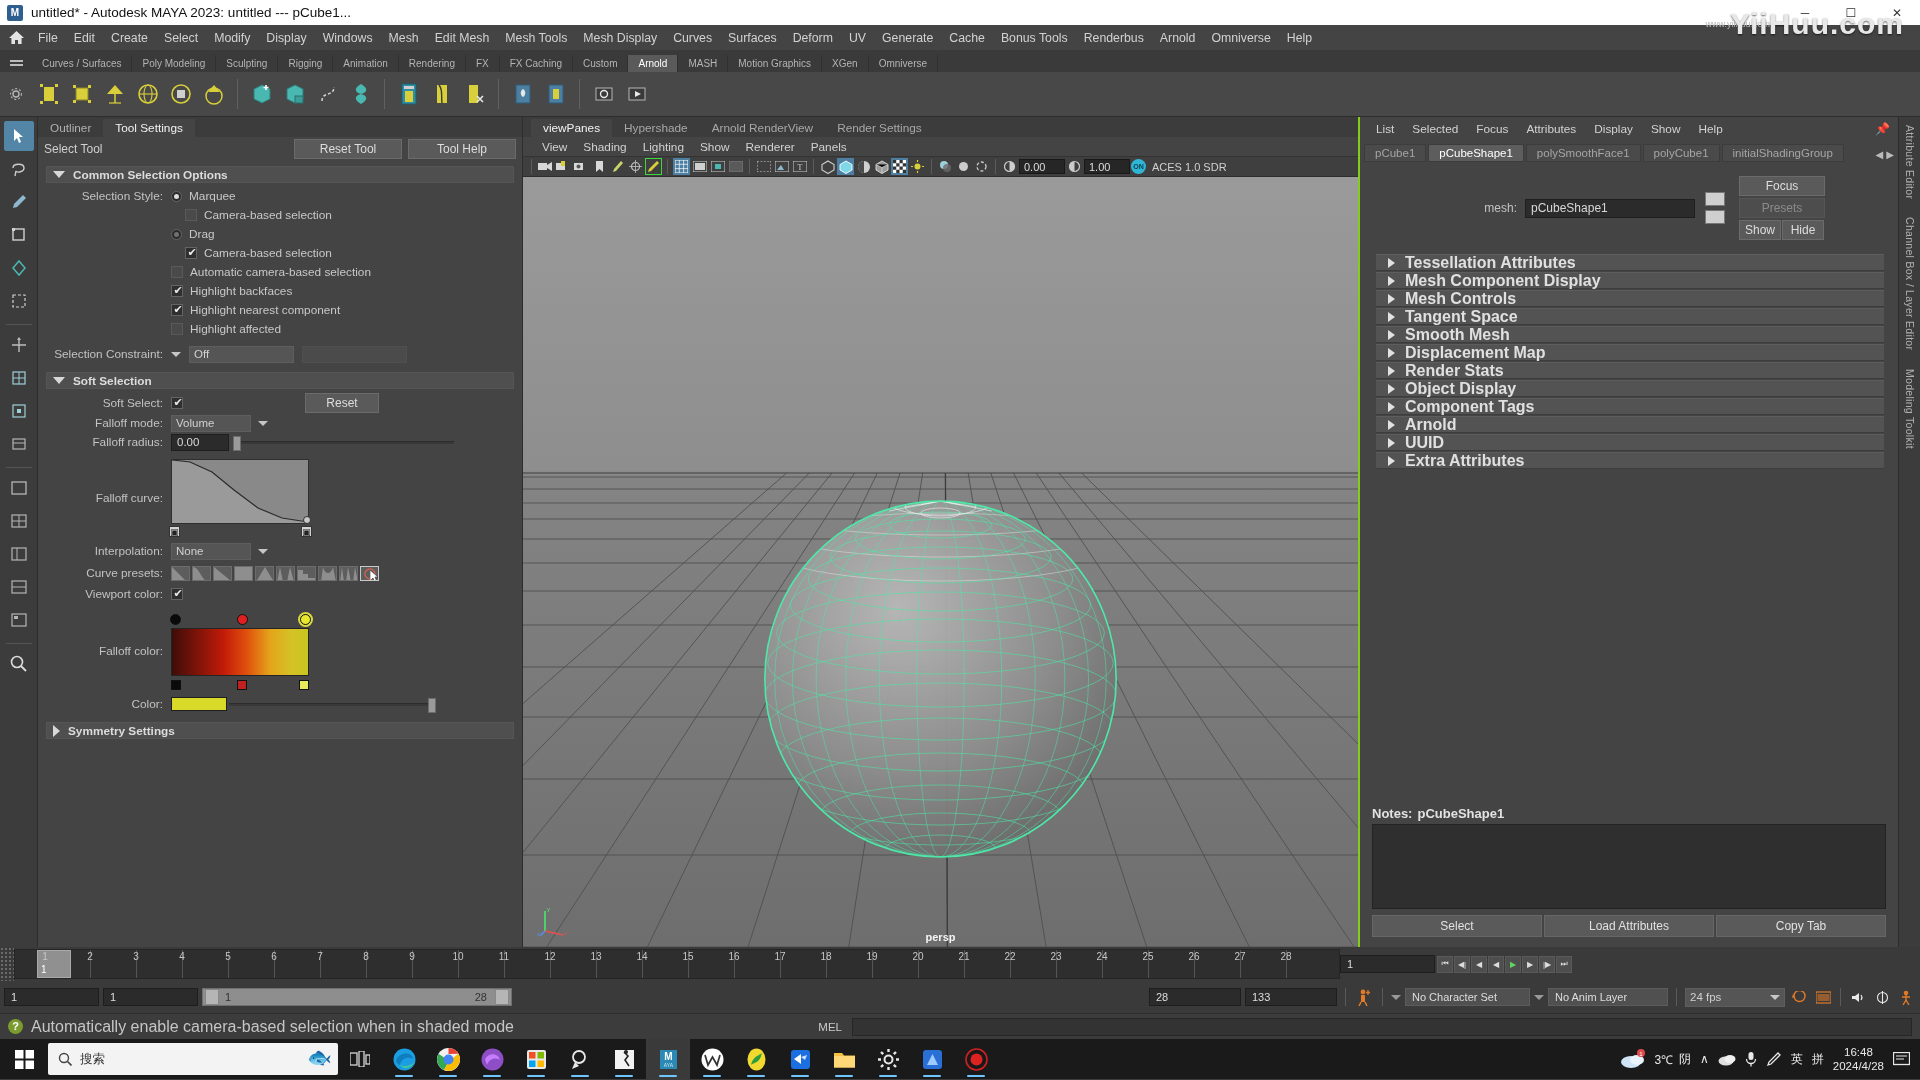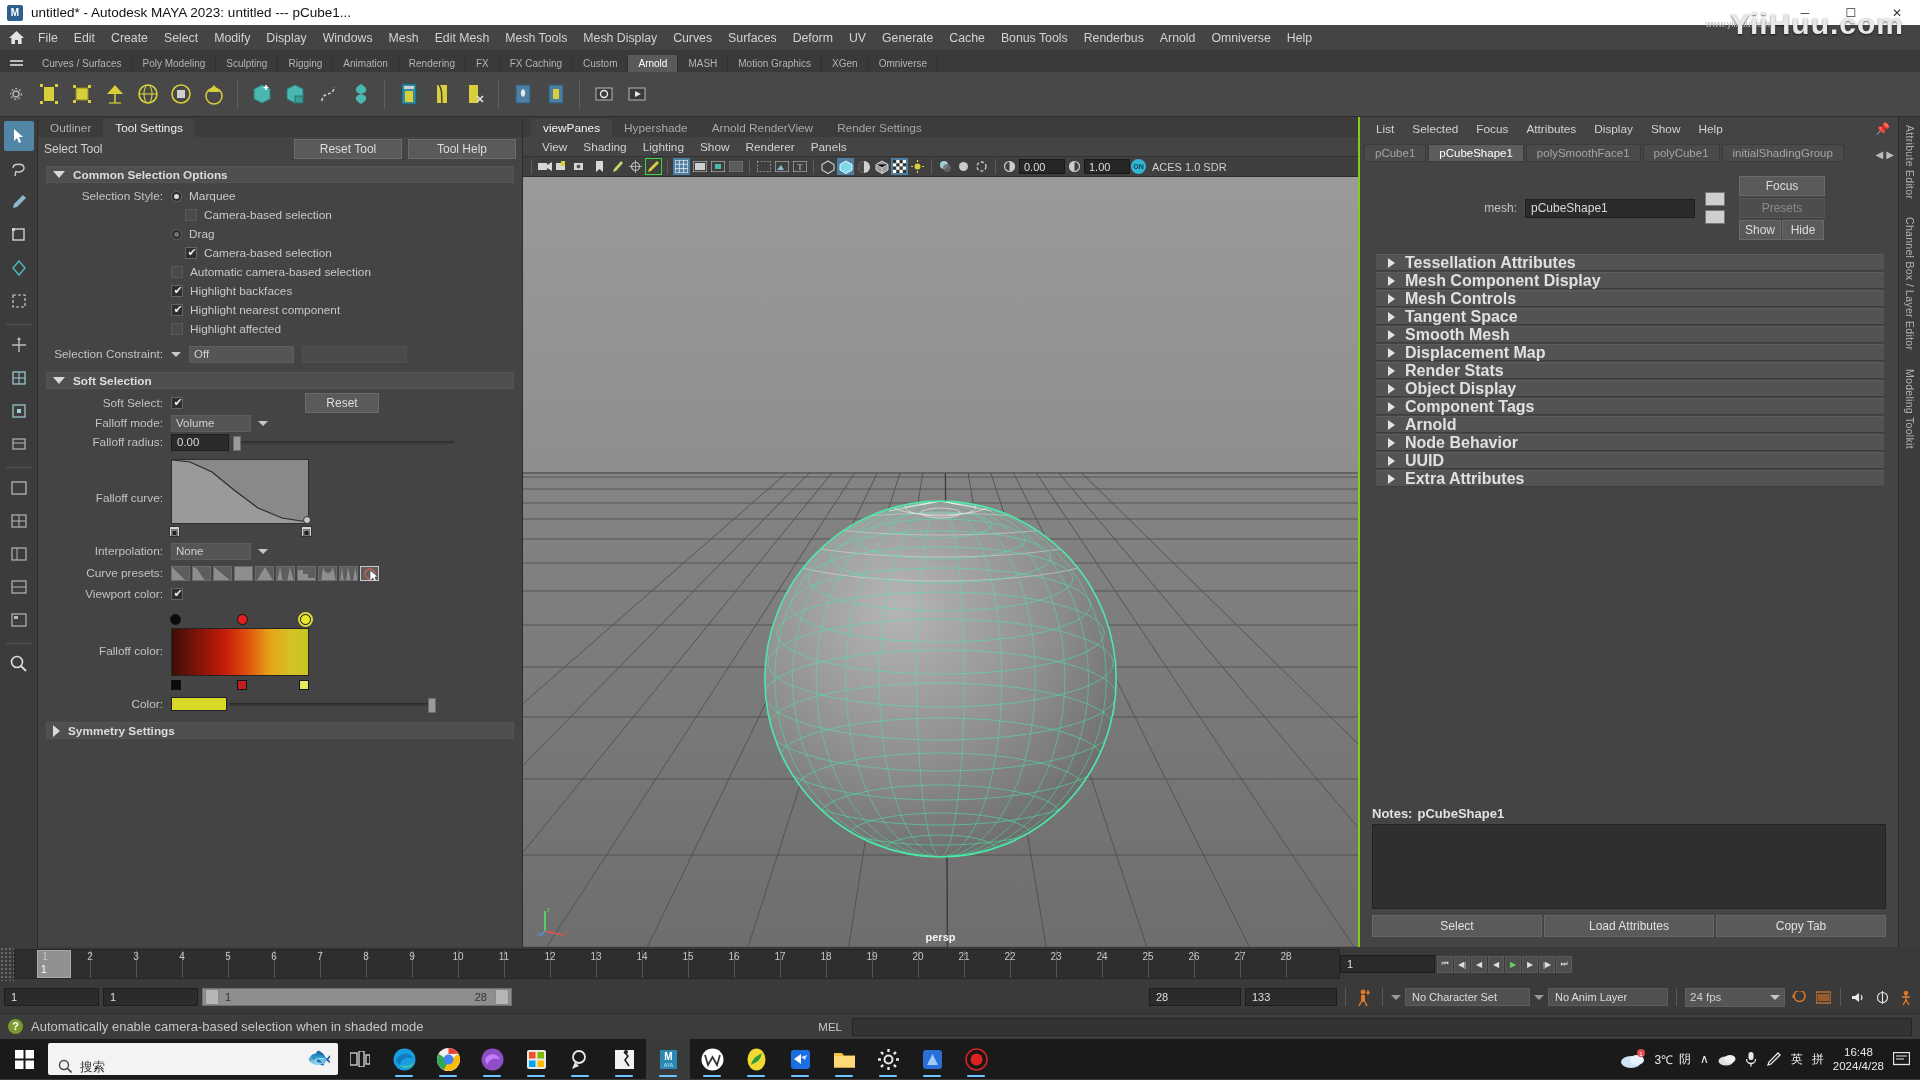--- a/index.html
+++ b/index.html
@@ -173,29 +173,29 @@
   .rgrip{width:14px;height:16px;background:#b5b5b5;border:1px solid #888;}
   #playback{display:flex;align-items:center;gap:1px;}
   .pbtn{width:16px;height:17px;display:flex;align-items:center;justify-content:center;
      background:#4e4e4e;border:1px solid #5a5a5a;font-size:8px;color:#ddd;}
 
   
   #statusbar{height:26px;background:#3c3c3c;display:flex;align-items:center;
      border-top:1px solid #2d2d2d;}
   #helpicon{width:15px;height:15px;border-radius:50%;background:#7b9b2e;margin:0 8px;
      color:#fff;font-size:11px;text-align:center;line-height:15px;font-weight:bold;}
-  #statustext{font-size:13px;color:#c5c5c5;}
+  #statustext{font-size:16px;color:#c5c5c5;}
   #mel-label{margin-left:auto;font-size:11.5px;color:#c9c9c9;padding:0 10px;}
   #mel-field{width:1060px;height:18px;background:#333;border:1px solid #262626;margin-right:8px;}
 
   
   #taskbar{height:40px;background:#1a1a1a;display:flex;align-items:center;}
   #startbtn{width:48px;height:40px;display:flex;align-items:center;justify-content:center;}
   #searchbox{width:290px;height:31px;background:#f3f3f3;border-radius:2px;display:flex;
-     align-items:flex-start;padding:16px 10px;gap:8px;color:#333;font-size:12.5px;position:relative;overflow:hidden;}
+     align-items:center;padding:16px 10px;gap:8px;color:#333;font-size:12.5px;position:relative;overflow:hidden;}
   #searchfish{position:absolute;right:6px;top:2px;font-size:20px;}
   .tbapp{width:44px;height:40px;display:flex;align-items:center;justify-content:center;position:relative;}
   .tbapp.running:after{content:"";position:absolute;bottom:2px;left:13px;width:18px;height:2.5px;
      background:#6ec6ff;border-radius:2px;}
   .tbapp.active{background:#3a3a3a;}
   #tray{margin-left:auto;display:flex;align-items:center;gap:9px;padding-right:10px;
      color:#e8e8e8;font-size:12px;}
   #clock{text-align:center;line-height:1.25;font-size:11.5px;}
 
   svg{display:block;}
@@ -1061,24 +1061,20 @@
         <div class="tri"></div>
         <span>Object Display</span>
         </div>
       <div class="attrbar">
         <div class="tri"></div>
         <span>Component Tags</span>
         </div>
       <div class="attrbar">
         <div class="tri"></div>
         <span>Arnold</span>
-        </div>
-      <div class="attrbar">
-        <div class="tri"></div>
-        <span>Node Behavior</span>
         </div>
       <div class="attrbar">
         <div class="tri"></div>
         <span>UUID</span>
         </div>
       <div class="attrbar">
         <div class="tri"></div>
         <span>Extra Attributes</span>
         </div>
     </div>

